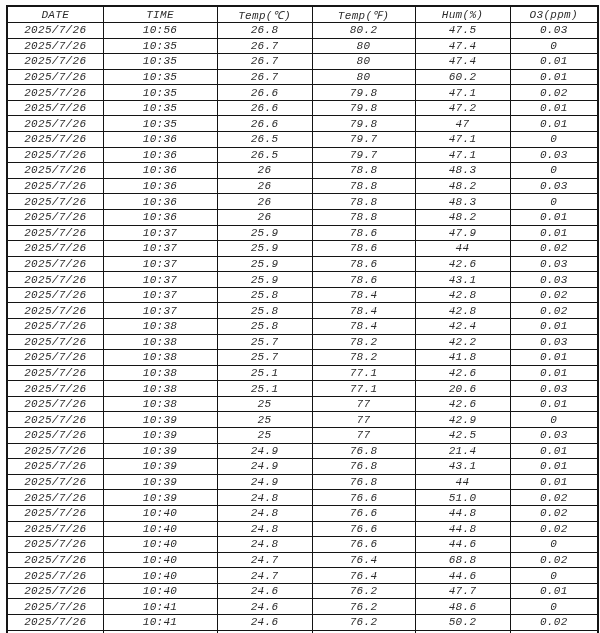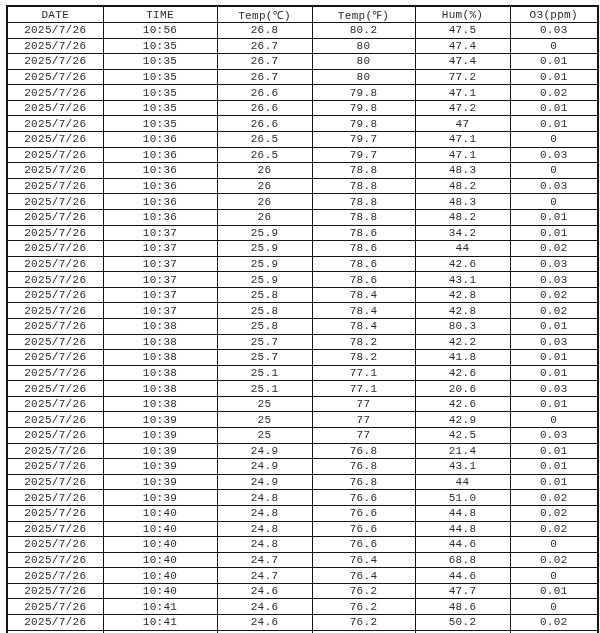--- a/index.html
+++ b/index.html
@@ -12,20 +12,21 @@
     height: 633px;
     overflow: hidden;
     position: relative;
     font-family: "Liberation Mono", "DejaVu Sans Mono", monospace;
   }
   .page {
     position: absolute;
     left: 0; top: 0;
     width: 520px; height: 633px;
     background: #fdfdfd;
+    font-style: italic;
   }
   table.data-table {
     position: absolute;
     left: 6px;
     top: 5px;
     width: 591px;
     border-collapse: collapse;
     table-layout: fixed;
     font-size: 11px;
     color: #2b2b2b;
@@ -100,21 +101,21 @@
           <td>26.7</td>
           <td>80</td>
           <td>47.4</td>
           <td>0.01</td>
         </tr>
         <tr>
           <td>2025/7/26</td>
           <td>10:35</td>
           <td>26.7</td>
           <td>80</td>
-          <td>77.2</td>
+          <td>60.2</td>
           <td>0.01</td>
         </tr>
         <tr>
           <td>2025/7/26</td>
           <td>10:35</td>
           <td>26.6</td>
           <td>79.8</td>
           <td>47.1</td>
           <td>0.02</td>
         </tr>
@@ -180,21 +181,21 @@
           <td>26</td>
           <td>78.8</td>
           <td>48.2</td>
           <td>0.01</td>
         </tr>
         <tr>
           <td>2025/7/26</td>
           <td>10:37</td>
           <td>25.9</td>
           <td>78.6</td>
-          <td>34.2</td>
+          <td>47.9</td>
           <td>0.01</td>
         </tr>
         <tr>
           <td>2025/7/26</td>
           <td>10:37</td>
           <td>25.9</td>
           <td>78.6</td>
           <td>44</td>
           <td>0.02</td>
         </tr>
@@ -228,21 +229,21 @@
           <td>25.8</td>
           <td>78.4</td>
           <td>42.8</td>
           <td>0.02</td>
         </tr>
         <tr>
           <td>2025/7/26</td>
           <td>10:38</td>
           <td>25.8</td>
           <td>78.4</td>
-          <td>80.3</td>
+          <td>42.4</td>
           <td>0.01</td>
         </tr>
         <tr>
           <td>2025/7/26</td>
           <td>10:38</td>
           <td>25.7</td>
           <td>78.2</td>
           <td>42.2</td>
           <td>0.03</td>
         </tr>

